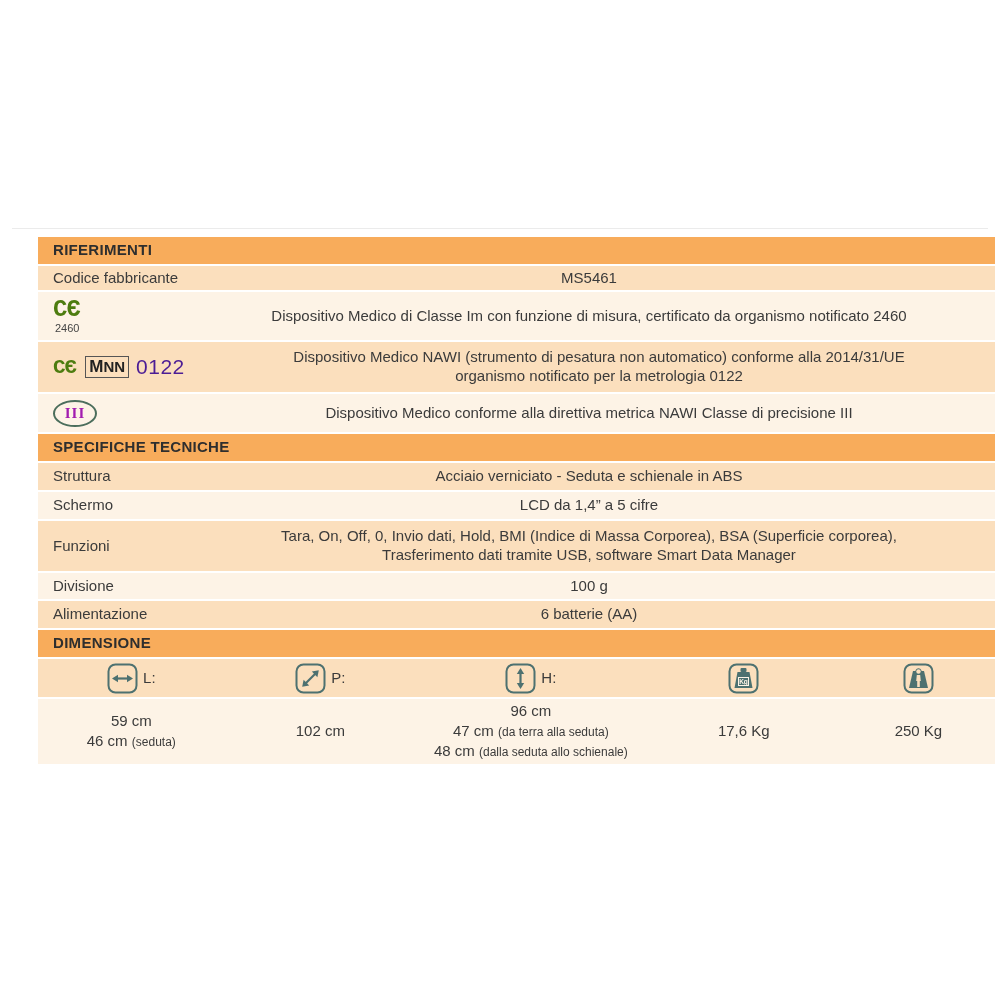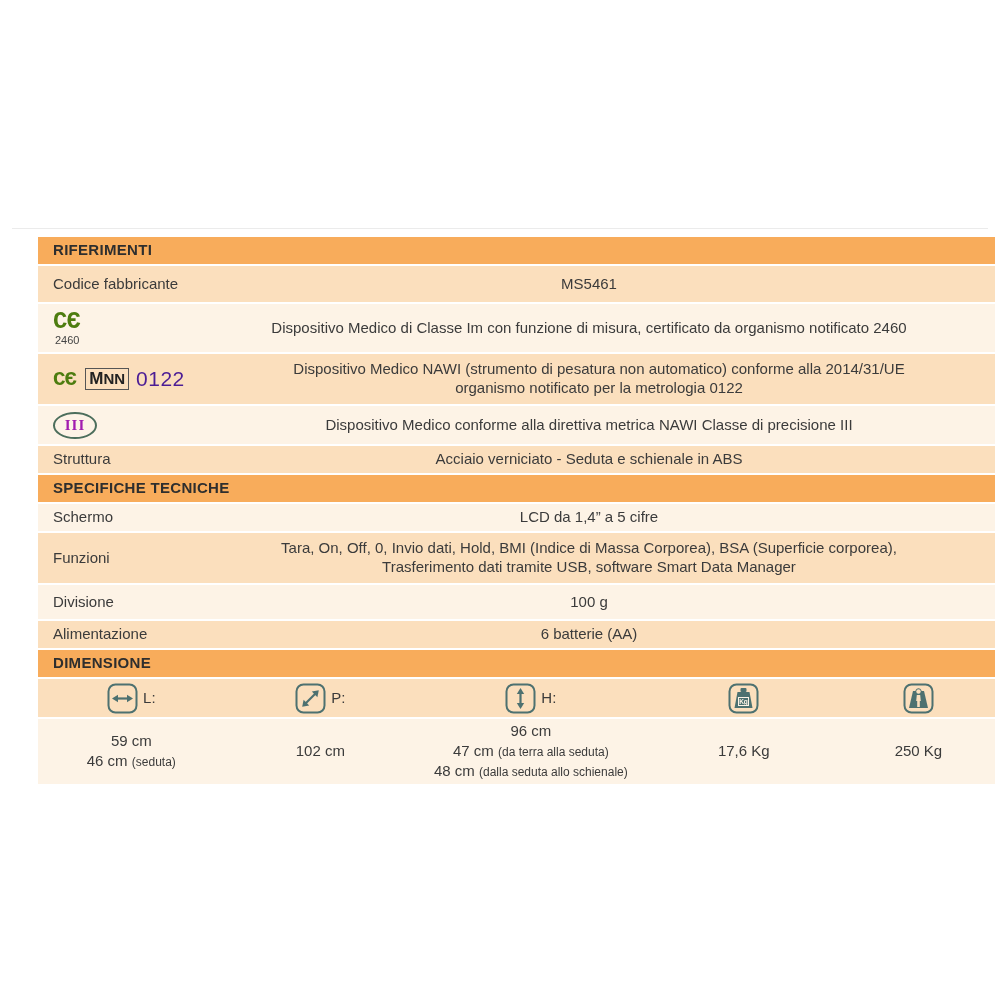--- a/index.html
+++ b/index.html
@@ -73,21 +73,21 @@
 <body>
 
 <div class="top-hairline"></div>
 
 <div class="spec-table">
 
   <div class="row header" style="height:27px">
     <span>RIFERIMENTI</span>
   </div>
 
-  <div class="row peach" style="height:36px">
+  <div class="row peach" style="height:24px">
     <div class="lbl">Codice fabbricante</div>
     <div class="val">MS5461</div>
   </div>
 
   <div class="row cream" style="height:48px">
     <div class="cert-icon-cell">
       <span class="ce-stack">
         <span class="ce-glyph">CЄ</span>
         <span class="ce-code">2460</span>
       </span>
@@ -110,43 +110,43 @@
     </div>
   </div>
 
   <div class="row cream" style="height:38px">
     <div class="cert-icon-cell">
       <span class="class-oval">III</span>
     </div>
     <div class="val">Dispositivo Medico conforme alla direttiva metrica NAWI Classe di precisione III</div>
   </div>
 
+  <div class="row header" style="height:27px">
+    <span>SPECIFICHE TECNICHE</span>
+  </div>
+
   <div class="row peach" style="height:27px">
     <div class="lbl">Struttura</div>
     <div class="val">Acciaio verniciato - Seduta e schienale in ABS</div>
-  </div>
-
-  <div class="row header" style="height:27px">
-    <span>SPECIFICHE TECNICHE</span>
   </div>
 
   <div class="row cream" style="height:27px">
     <div class="lbl">Schermo</div>
     <div class="val">LCD da 1,4” a 5 cifre</div>
   </div>
 
   <div class="row peach" style="height:50px">
     <div class="lbl">Funzioni</div>
     <div class="val">
       <span class="line">Tara, On, Off, 0, Invio dati, Hold, BMI (Indice di Massa Corporea), BSA (Superficie corporea),</span>
       <span class="line">Trasferimento dati tramite USB, software Smart Data Manager</span>
     </div>
   </div>
 
-  <div class="row cream" style="height:34px">
+  <div class="row cream" style="height:26px">
     <div class="lbl">Divisione</div>
     <div class="val">100 g</div>
   </div>
 
   <div class="row peach" style="height:27px">
     <div class="lbl">Alimentazione</div>
     <div class="val">6 batterie (AA)</div>
   </div>
 
   <div class="row header" style="height:27px">

